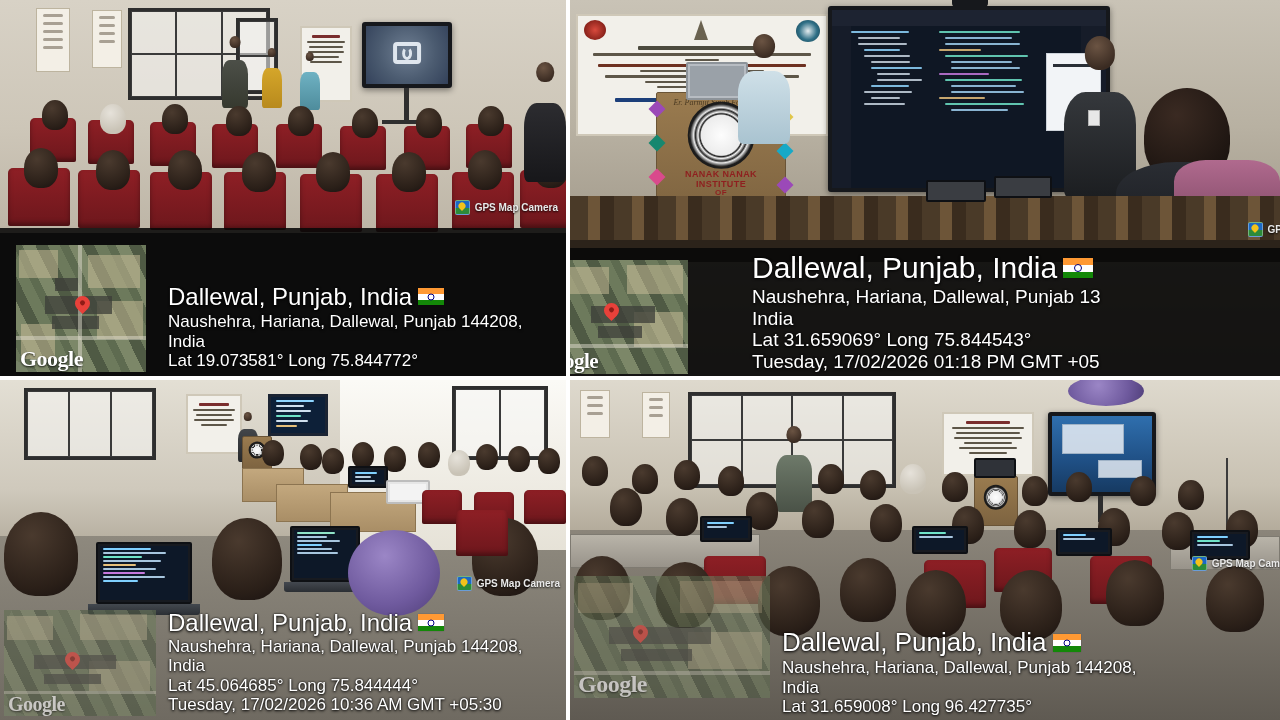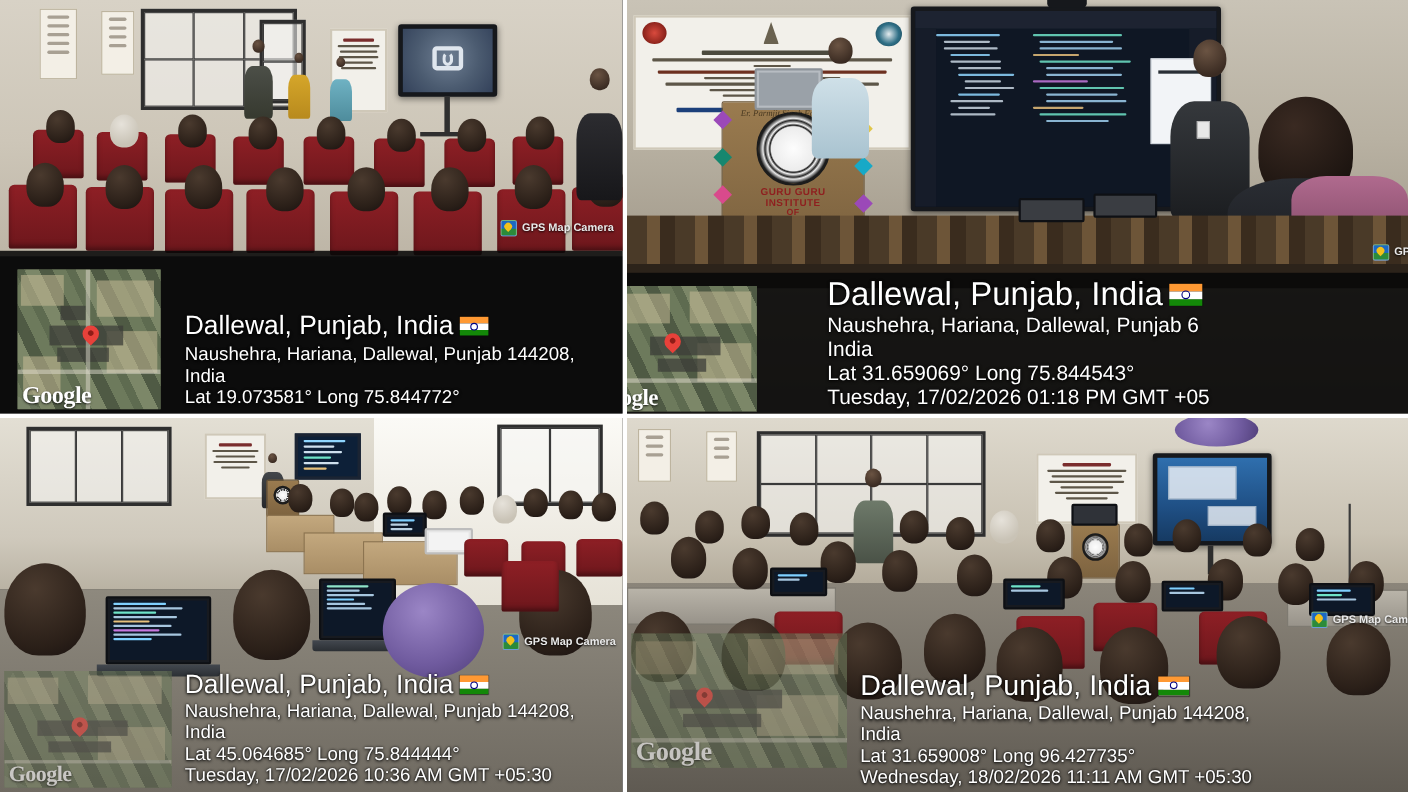--- a/index.html
+++ b/index.html
@@ -392,21 +392,21 @@
         <div class="bline" style="width:78%;height:3px;"></div>
         <div class="bline" style="width:46%;height:2px;"></div>
         <div class="bline" style="width:36%;height:2px;"></div>
         <div class="bline" style="width:70%;height:4px;background:#1c3f7a;margin-top:10px;"></div>
       </div>
 
       <div class="podium" style="left:86px;top:92px;width:130px;height:126px;">
         <div class="foundation" style="font-size:8px;">Er. Parmjit Singh Foundation</div>
         <div class="crest"></div>
         <div class="podium-text" style="font-size:9px;">
-          <div>GURU GURU</div>
+          <div>NANAK NANAK</div>
           <div>INSTITUTE</div>
           <div style="font-size:8px;">OF</div>
           <div>ENGINEERING</div>
         </div>
         <div class="deco" style="left:-6px;top:10px;background:#9b49b8;"></div>
         <div class="deco" style="left:-6px;top:44px;background:#17876f;"></div>
         <div class="deco" style="left:-6px;top:78px;background:#d94a8c;"></div>
         <div class="deco" style="left:-6px;top:110px;background:#e0c64a;"></div>
         <div class="deco" style="right:-6px;top:18px;background:#e0c64a;"></div>
         <div class="deco" style="right:-6px;top:52px;background:#17a9c7;"></div>
@@ -513,21 +513,21 @@
         <div class="place" style="font-size:30px;margin-bottom:1px;">
           <span>Dallewal, Punjab, India</span>
           <span class="flag-img" style="width:30px;height:20px;">
             <span class="s" style="height:33%;background:#ff9933;"></span>
             <span class="s" style="height:34%;background:#ffffff;position:relative;">
               <span style="position:absolute;left:50%;top:50%;transform:translate(-50%,-50%);width:8px;height:8px;border:1px solid #000080;border-radius:50%;"></span>
             </span>
             <span class="s" style="height:33%;background:#138808;"></span>
           </span>
         </div>
-        <div class="addr" style="font-size:19px;">Naushehra, Hariana, Dallewal, Punjab 6</div>
+        <div class="addr" style="font-size:19px;">Naushehra, Hariana, Dallewal, Punjab 13</div>
         <div class="addr2" style="font-size:19px;">India</div>
         <div class="coords" style="font-size:19px;">Lat 31.659069° Long 75.844543°</div>
         <div class="stamp" style="font-size:19px;">Tuesday, 17/02/2026 01:18 PM GMT +05</div>
       </div>
     </div>
   </div>
 
   <div class="quad" id="q-bl">
     <div class="scene">
       <div style="position:absolute;left:0;right:0;top:0;height:46%;background:linear-gradient(180deg,#e3dfd4 0%,#cfc9bc 70%,#b9b2a3 100%);"></div>
@@ -849,18 +849,17 @@
             <span class="s" style="height:33%;background:#ff9933;"></span>
             <span class="s" style="height:34%;background:#ffffff;position:relative;">
               <span style="position:absolute;left:50%;top:50%;transform:translate(-50%,-50%);width:7px;height:7px;border:1px solid #000080;border-radius:50%;"></span>
             </span>
             <span class="s" style="height:33%;background:#138808;"></span>
           </span>
         </div>
         <div class="addr" style="font-size:17px;">Naushehra, Hariana, Dallewal, Punjab 144208,</div>
         <div class="addr2" style="font-size:17px;">India</div>
         <div class="coords" style="font-size:17px;">Lat 31.659008° Long 96.427735°</div>
-        <div class="stamp" style="font-size:17px;">Wednesday, 18/02/2026 11:11 AM GMT +05:30</div>
       </div>
     </div>
   </div>
 
 </div>
 
 </body></html>

